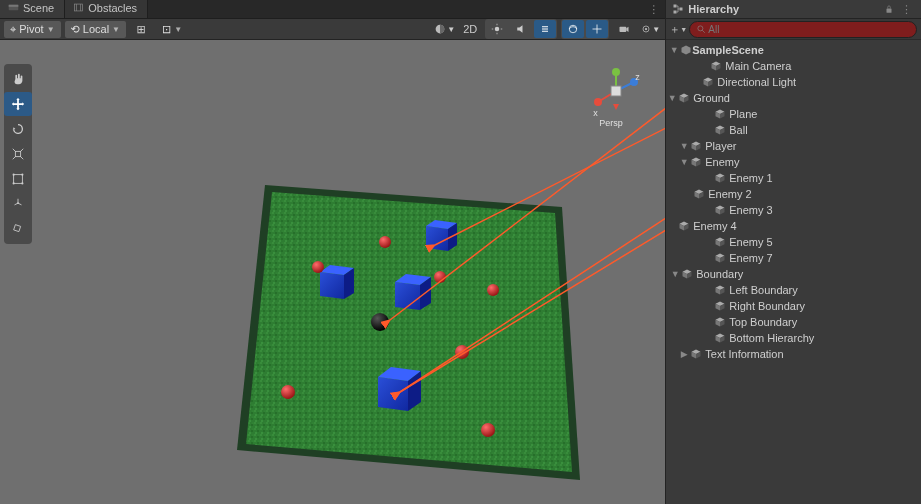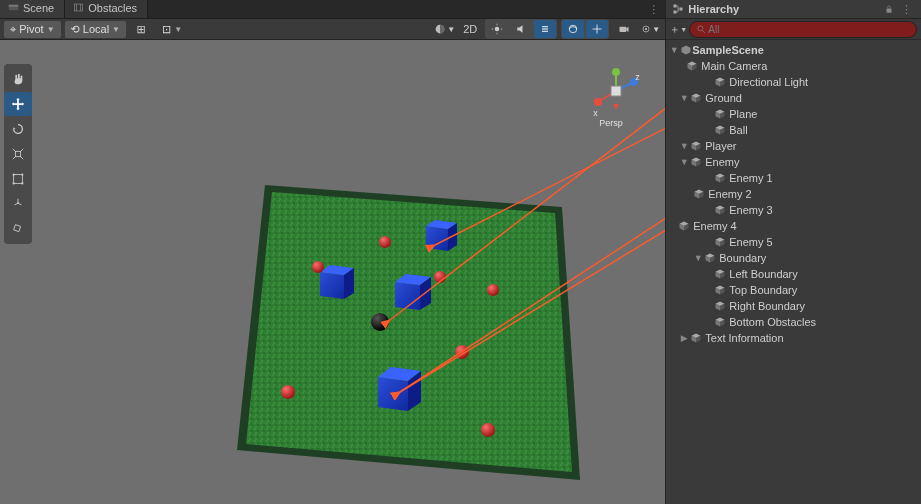--- a/index.html
+++ b/index.html
@@ -341,166 +341,177 @@
       <div class="node" style="padding-left:2px">
         <span class="tw open"></span>
         <span>
             <svg width="12" height="12" viewBox="0 0 16 16">
               <polygon points="8,2 14,5 14,11 8,14 2,11 2,5" fill="#888"></polygon>
             </svg>
           </span>
         <span class="nm scene-root">SampleScene</span>
       </div>
 
-      <div class="node" style="padding-left:8px">
+      <div class="node" style="padding-left:32px">
           <span class="tw none"></span>
           <span class="cube-i">
             <svg width="12" height="12" viewBox="0 0 16 16">
               <polygon points="8,2 14,5 8,8 2,5" fill="#aaa"></polygon>
               <polygon points="2,5 8,8 8,14 2,11" fill="#777"></polygon>
               <polygon points="14,5 8,8 8,14 14,11" fill="#555"></polygon>
             </svg>
           </span>
           <span class="nm">Main Camera</span>
         </div>
-      <div class="node" style="padding-left:36px">
+      <div class="node" style="padding-left:24px">
           <span class="tw none"></span>
           <span class="cube-i">
             <svg width="12" height="12" viewBox="0 0 16 16">
               <polygon points="8,2 14,5 8,8 2,5" fill="#aaa"></polygon>
               <polygon points="2,5 8,8 8,14 2,11" fill="#777"></polygon>
               <polygon points="14,5 8,8 8,14 14,11" fill="#555"></polygon>
             </svg>
           </span>
           <span class="nm">Directional Light</span>
         </div>
 
+      <div class="node" style="padding-left:0">
+          <span class="tw open"></span>
+          <span class="cube-i">
+            <svg width="12" height="12" viewBox="0 0 16 16">
+              <polygon points="8,2 14,5 8,8 2,5" fill="#aaa"></polygon>
+              <polygon points="2,5 8,8 8,14 2,11" fill="#777"></polygon>
+              <polygon points="14,5 8,8 8,14 14,11" fill="#555"></polygon>
+            </svg>
+          </span>
+          <span class="nm">Ground</span>
+        </div>
+      <div class="node" style="padding-left:36px">
+          <span class="tw none"></span>
+          <span class="cube-i">
+            <svg width="12" height="12" viewBox="0 0 16 16">
+              <polygon points="8,2 14,5 8,8 2,5" fill="#aaa"></polygon>
+              <polygon points="2,5 8,8 8,14 2,11" fill="#777"></polygon>
+              <polygon points="14,5 8,8 8,14 14,11" fill="#555"></polygon>
+            </svg>
+          </span>
+          <span class="nm">Plane</span>
+        </div>
+
+      <div class="node" style="padding-left:36px">
+          <span class="tw none"></span>
+          <span class="cube-i">
+            <svg width="12" height="12" viewBox="0 0 16 16">
+              <polygon points="8,2 14,5 8,8 2,5" fill="#aaa"></polygon>
+              <polygon points="2,5 8,8 8,14 2,11" fill="#777"></polygon>
+              <polygon points="14,5 8,8 8,14 14,11my" fill="#555"></polygon>
+            </svg>
+          </span>
+          <span class="nm">Ball</span>
+        </div>
       <div class="node" style="padding-left:12px">
           <span class="tw open"></span>
           <span class="cube-i">
             <svg width="12" height="12" viewBox="0 0 16 16">
               <polygon points="8,2 14,5 8,8 2,5" fill="#aaa"></polygon>
               <polygon points="2,5 8,8 8,14 2,11" fill="#777"></polygon>
               <polygon points="14,5 8,8 8,14 14,11" fill="#555"></polygon>
             </svg>
           </span>
-          <span class="nm">Ground</span>
-        </div>
-      <div class="node" style="padding-left:36px">
-          <span class="tw none"></span>
-          <span class="cube-i">
-            <svg width="12" height="12" viewBox="0 0 16 16">
-              <polygon points="8,2 14,5 8,8 2,5" fill="#aaa"></polygon>
-              <polygon points="2,5 8,8 8,14 2,11" fill="#777"></polygon>
-              <polygon points="14,5 8,8 8,14 14,11" fill="#555"></polygon>
-            </svg>
-          </span>
-          <span class="nm">Plane</span>
-        </div>
-
-      <div class="node" style="padding-left:36px">
-          <span class="tw none"></span>
-          <span class="cube-i">
-            <svg width="12" height="12" viewBox="0 0 16 16">
-              <polygon points="8,2 14,5 8,8 2,5" fill="#aaa"></polygon>
-              <polygon points="2,5 8,8 8,14 2,11" fill="#777"></polygon>
-              <polygon points="14,5 8,8 8,14 14,11my" fill="#555"></polygon>
-            </svg>
-          </span>
-          <span class="nm">Ball</span>
-        </div>
+          <span class="nm">Player</span>
+        </div>
+
       <div class="node" style="padding-left:12px">
           <span class="tw open"></span>
           <span class="cube-i">
             <svg width="12" height="12" viewBox="0 0 16 16">
               <polygon points="8,2 14,5 8,8 2,5" fill="#aaa"></polygon>
               <polygon points="2,5 8,8 8,14 2,11" fill="#777"></polygon>
               <polygon points="14,5 8,8 8,14 14,11" fill="#555"></polygon>
             </svg>
           </span>
-          <span class="nm">Player</span>
-        </div>
-
-      <div class="node" style="padding-left:12px">
+          <span class="nm">Enemy</span>
+        </div>
+      <div class="node" style="padding-left:36px">
+          <span class="tw none"></span>
+          <span class="cube-i">
+            <svg width="12" height="12" viewBox="0 0 16 16">
+              <polygon points="8,2 14,5 8,8 2,5" fill="#aaa"></polygon>
+              <polygon points="2,5 8,8 8,14 2,11" fill="#777"></polygon>
+              <polygon points="14,5 8,8 8,14 14,11" fill="#555"></polygon>
+            </svg>
+          </span>
+          <span class="nm">Enemy 1</span>
+        </div>
+      <div class="node" style="padding-left:15px">
+          <span class="tw none"></span>
+          <span class="cube-i">
+            <svg width="12" height="12" viewBox="0 0 16 16">
+              <polygon points="8,2 14,5 8,8 2,5" fill="#aaa"></polygon>
+              <polygon points="2,5 8,8 8,14 2,11" fill="#777"></polygon>
+              <polygon points="14,5 8,8 8,14 14,11" fill="#555"></polygon>
+            </svg>
+          </span>
+          <span class="nm">Enemy 2</span>
+        </div>
+      <div class="node" style="padding-left:36px">
+          <span class="tw none"></span>
+          <span class="cube-i">
+            <svg width="12" height="12" viewBox="0 0 16 16">
+              <polygon points="8,2 14,5 8,8 2,5" fill="#aaa"></polygon>
+              <polygon points="2,5 8,8 8,14 2,11" fill="#777"></polygon>
+              <polygon points="14,5 8,8 8,14 14,11" fill="#555"></polygon>
+            </svg>
+          </span>
+          <span class="nm">Enemy 3</span>
+        </div>
+      <div class="node" style="">
+          <span class="tw none"></span>
+          <span class="cube-i">
+            <svg width="12" height="12" viewBox="0 0 16 16">
+              <polygon points="8,2 14,5 8,8 2,5" fill="#aaa"></polygon>
+              <polygon points="2,5 8,8 8,14 2,11" fill="#777"></polygon>
+              <polygon points="14,5 8,8 8,14 14,11" fill="#555"></polygon>
+            </svg>
+          </span>
+          <span class="nm">Enemy 4</span>
+        </div>
+      <div class="node" style="padding-left:36px">
+          <span class="tw none"></span>
+          <span class="cube-i">
+            <svg width="12" height="12" viewBox="0 0 16 16">
+              <polygon points="8,2 14,5 8,8 2,5" fill="#aaa"></polygon>
+              <polygon points="2,5 8,8 8,14 2,11" fill="#777"></polygon>
+              <polygon points="14,5 8,8 8,14 14,11" fill="#555"></polygon>
+            </svg>
+          </span>
+          <span class="nm">Enemy 5</span>
+        </div>
+      <div class="node" style="padding-left:36px">
+          <span class="tw none"></span>
+          <span class="cube-i">
+            <svg width="12" height="12" viewBox="0 0 16 16">
+              <polygon points="8,2 14,5 8,8 2,5" fill="#aaa"></polygon>
+              <polygon points="2,5 8,8 8,14 2,11" fill="#777"></polygon>
+              <polygon points="14,5 8,8 8,14 14,11" fill="#555"></polygon>
+            </svg>
+          </span>
+          <span class="nm">Enemy 7</span>
+        </div>
+
+
+      <div class="node" style="padding-left:3px">
           <span class="tw open"></span>
           <span class="cube-i">
             <svg width="12" height="12" viewBox="0 0 16 16">
               <polygon points="8,2 14,5 8,8 2,5" fill="#aaa"></polygon>
               <polygon points="2,5 8,8 8,14 2,11" fill="#777"></polygon>
               <polygon points="14,5 8,8 8,14 14,11" fill="#555"></polygon>
             </svg>
           </span>
-          <span class="nm">Enemy</span>
-        </div>
-      <div class="node" style="padding-left:36px">
-          <span class="tw none"></span>
-          <span class="cube-i">
-            <svg width="12" height="12" viewBox="0 0 16 16">
-              <polygon points="8,2 14,5 8,8 2,5" fill="#aaa"></polygon>
-              <polygon points="2,5 8,8 8,14 2,11" fill="#777"></polygon>
-              <polygon points="14,5 8,8 8,14 14,11" fill="#555"></polygon>
-            </svg>
-          </span>
-          <span class="nm">Enemy 1</span>
-        </div>
-      <div class="node" style="padding-left:15px">
-          <span class="tw none"></span>
-          <span class="cube-i">
-            <svg width="12" height="12" viewBox="0 0 16 16">
-              <polygon points="8,2 14,5 8,8 2,5" fill="#aaa"></polygon>
-              <polygon points="2,5 8,8 8,14 2,11" fill="#777"></polygon>
-              <polygon points="14,5 8,8 8,14 14,11" fill="#555"></polygon>
-            </svg>
-          </span>
-          <span class="nm">Enemy 2</span>
-        </div>
-      <div class="node" style="padding-left:36px">
-          <span class="tw none"></span>
-          <span class="cube-i">
-            <svg width="12" height="12" viewBox="0 0 16 16">
-              <polygon points="8,2 14,5 8,8 2,5" fill="#aaa"></polygon>
-              <polygon points="2,5 8,8 8,14 2,11" fill="#777"></polygon>
-              <polygon points="14,5 8,8 8,14 14,11" fill="#555"></polygon>
-            </svg>
-          </span>
-          <span class="nm">Enemy 3</span>
-        </div>
-      <div class="node" style="">
-          <span class="tw none"></span>
-          <span class="cube-i">
-            <svg width="12" height="12" viewBox="0 0 16 16">
-              <polygon points="8,2 14,5 8,8 2,5" fill="#aaa"></polygon>
-              <polygon points="2,5 8,8 8,14 2,11" fill="#777"></polygon>
-              <polygon points="14,5 8,8 8,14 14,11" fill="#555"></polygon>
-            </svg>
-          </span>
-          <span class="nm">Enemy 4</span>
-        </div>
-      <div class="node" style="padding-left:36px">
-          <span class="tw none"></span>
-          <span class="cube-i">
-            <svg width="12" height="12" viewBox="0 0 16 16">
-              <polygon points="8,2 14,5 8,8 2,5" fill="#aaa"></polygon>
-              <polygon points="2,5 8,8 8,14 2,11" fill="#777"></polygon>
-              <polygon points="14,5 8,8 8,14 14,11" fill="#555"></polygon>
-            </svg>
-          </span>
-          <span class="nm">Enemy 5</span>
-        </div>
-
-
-      <div class="node" style="padding-left:26px">
-          <span class="tw open"></span>
-          <span class="cube-i">
-            <svg width="12" height="12" viewBox="0 0 16 16">
-              <polygon points="8,2 14,5 8,8 2,5" fill="#aaa"></polygon>
-              <polygon points="2,5 8,8 8,14 2,11" fill="#777"></polygon>
-              <polygon points="14,5 8,8 8,14 14,11" fill="#555"></polygon>
-            </svg>
-          </span>
           <span class="nm">Boundary</span>
         </div>
       <div class="node" style="padding-left:36px">
           <span class="tw none"></span>
           <span class="cube-i">
             <svg width="12" height="12" viewBox="0 0 16 16">
               <polygon points="8,2 14,5 8,8 2,5" fill="#aaa"></polygon>
               <polygon points="2,5 8,8 8,14 2,11" fill="#777"></polygon>
               <polygon points="14,5 8,8 8,14 14,11" fill="#555"></polygon>
             </svg>
@@ -509,43 +520,43 @@
         </div>
       <div class="node" style="padding-left:36px">
           <span class="tw none"></span>
           <span class="cube-i">
             <svg width="12" height="12" viewBox="0 0 16 16">
               <polygon points="8,2 14,5 8,8 2,5" fill="#aaa"></polygon>
               <polygon points="2,5 8,8 8,14 2,11" fill="#777"></polygon>
               <polygon points="14,5 8,8 8,14 14,11" fill="#555"></polygon>
             </svg>
           </span>
+          <span class="nm">Right Boundary</span>
+        </div>
+      <div class="node" style="padding-left:36px">
+          <span class="tw none"></span>
+          <span class="cube-i">
+            <svg width="12" height="12" viewBox="0 0 16 16">
+              <polygon points="8,2 14,5 8,8 2,5" fill="#aaa"></polygon>
+              <polygon points="2,5 8,8 8,14 2,11" fill="#777"></polygon>
+              <polygon points="14,5 8,8 8,14 14,11" fill="#555"></polygon>
+            </svg>
+          </span>
           <span class="nm">Top Boundary</span>
         </div>
       <div class="node" style="padding-left:36px">
           <span class="tw none"></span>
           <span class="cube-i">
             <svg width="12" height="12" viewBox="0 0 16 16">
               <polygon points="8,2 14,5 8,8 2,5" fill="#aaa"></polygon>
               <polygon points="2,5 8,8 8,14 2,11" fill="#777"></polygon>
               <polygon points="14,5 8,8 8,14 14,11" fill="#555"></polygon>
             </svg>
           </span>
-          <span class="nm">Right Boundary</span>
-        </div>
-      <div class="node" style="padding-left:36px">
-          <span class="tw none"></span>
-          <span class="cube-i">
-            <svg width="12" height="12" viewBox="0 0 16 16">
-              <polygon points="8,2 14,5 8,8 2,5" fill="#aaa"></polygon>
-              <polygon points="2,5 8,8 8,14 2,11" fill="#777"></polygon>
-              <polygon points="14,5 8,8 8,14 14,11" fill="#555"></polygon>
-            </svg>
-          </span>
-          <span class="nm">Bottom Obstacles</span>
+          <span class="nm">Bottom Hierarchy</span>
         </div>
 
       <div class="node" style="padding-left:12px">
           <span class="tw closed"></span>
           <span class="cube-i">
             <svg width="12" height="12" viewBox="0 0 16 16">
               <polygon points="8,2 14,5 8,8 2,5" fill="#aaa"></polygon>
               <polygon points="2,5 8,8 8,14 2,11" fill="#777"></polygon>
               <polygon points="14,5 8,8 8,14 14,11" fill="#555"></polygon>
             </svg>

